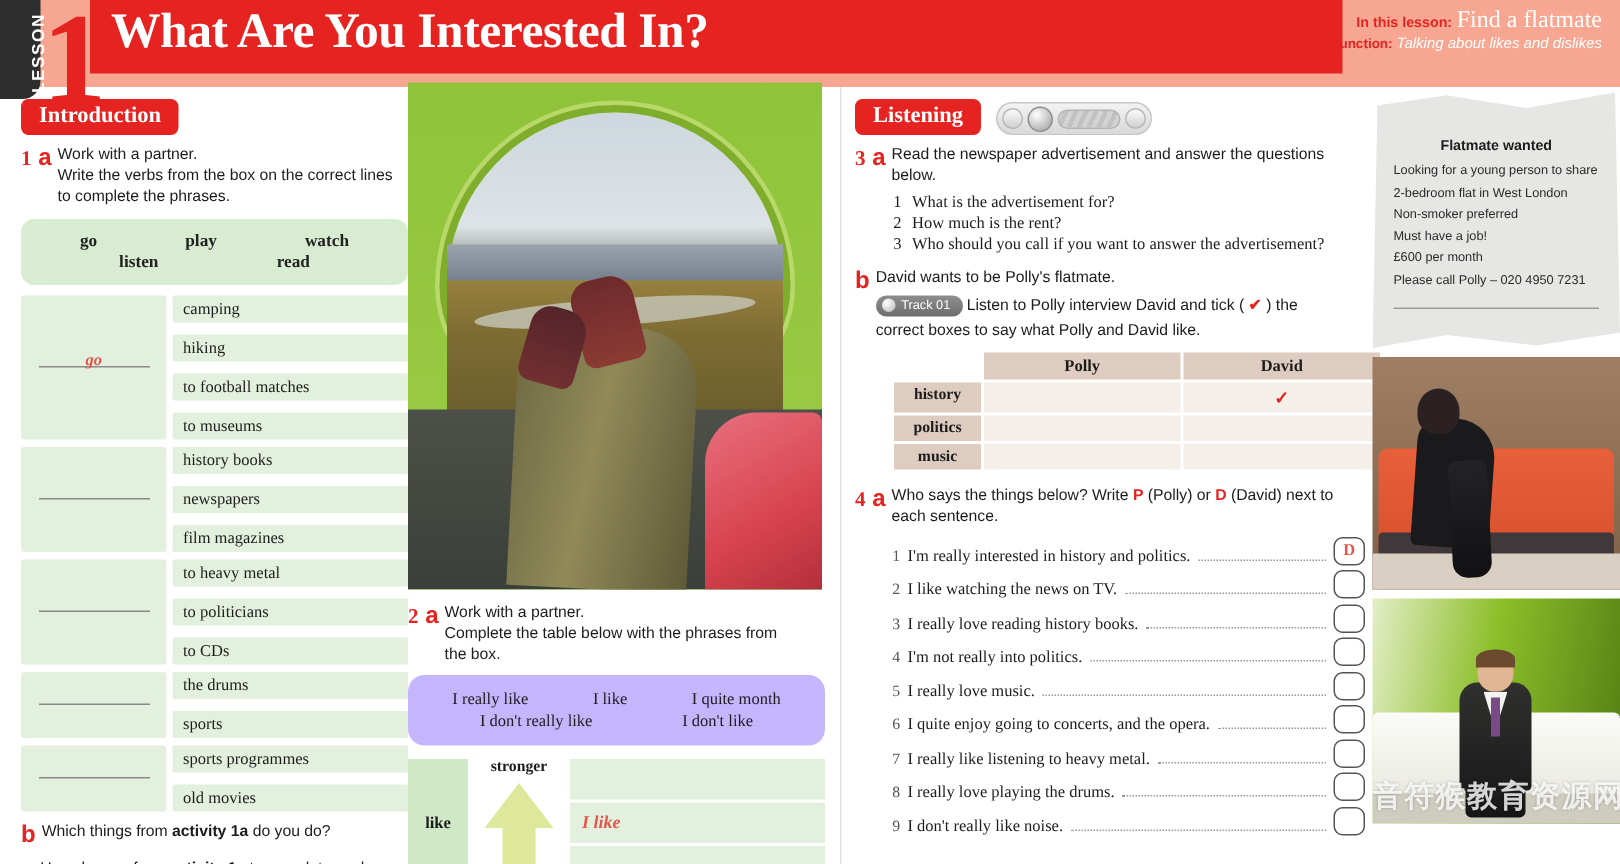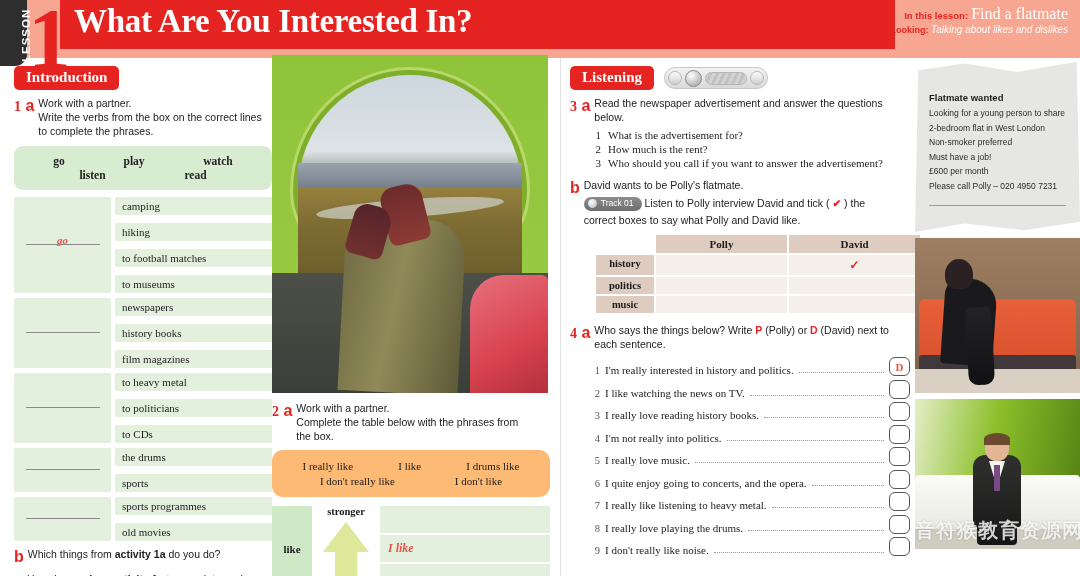--- a/index.html
+++ b/index.html
@@ -155,21 +155,21 @@
     transform: rotate(16deg);
   }
   .sleepbag {
     position:absolute; bottom: 0; right: 0; width: 78px; height: 118px;
     background: linear-gradient(150deg, #e8707e, #d8434f 60%, #b32f3c);
     border-radius: 34px 6px 0 0;
   }
 
   
   .likebox {
-    background:#fdba74; border-radius: 11px; padding: 7px 8px; margin-top: 6px;
+    background:#c4b5fd; border-radius: 11px; padding: 7px 8px; margin-top: 6px;
     font-family:"Liberation Serif", serif; font-size: 11px; color:#1c1c1c;
   }
   .likebox .r { display:flex; justify-content: space-around; margin: 3px 0; }
   .ladder { display:flex; margin-top: 9px; gap: 3px; }
   .lad-col1 {
     flex: 0 0 40px; background:#cfe8c6; display:flex; align-items:center;
     justify-content:center; font-family:"Liberation Serif",serif;
     font-weight:bold; font-size: 11px; color:#1c1c1c; height: 86px;
   }
   .lad-col2 { flex: 0 0 62px; position: relative; height: 86px; }
@@ -189,21 +189,21 @@
     top: 44px; width: 22px; bottom: 0; background:#dde89a;
   }
   .lad-col3 { flex: 1 1 auto; height: 86px; display:flex; flex-direction: column; gap: 2px; }
   .lad-cell { flex: 1 1 0; background:#e4f0de; }
   .lad-cell.ans {
     font-family:"Liberation Serif",serif; font-style:italic; font-weight:bold;
     font-size: 12px; color:#e5554b; display:flex; align-items:center; padding-left: 8px;
   }
 
   
-  .listen-head { display:flex; align-items:center; gap: 10px; }
+  .listen-head { display:flex; align-items:flex-end; gap: 10px; }
   .player {
     width: 104px; height: 22px; border-radius: 11px;
     background: linear-gradient(#f3f3f3, #d9d9d9);
     border: 1px solid #c6c6c6; display:flex; align-items:center;
     padding: 0 3px; gap: 3px;
   }
   .p-btn {
     width: 14px; height: 14px; border-radius: 50%;
     background: linear-gradient(#fbfbfb, #d0d0d0); border:1px solid #b9b9b9;
     position: relative; flex: 0 0 auto;
@@ -275,21 +275,21 @@
     color:#e5554b; font-weight:bold; background:#fff;
   }
 
   
   .ad-paper {
     position: relative; width: 165px; height: 172px; background:#e6e6e4;
     clip-path: polygon(2% 6%, 30% 2%, 62% 7%, 98% 1%, 100% 94%, 66% 99%, 30% 95%, 0 100%);
     padding: 32px 14px 10px;
   }
   .ad-title {
-    font-size: 9.5px; font-weight: bold; color:#1c1c1c; margin-bottom: 5px;
+    font-size: 9.5px; font-weight: bold; color:#1c1c1c; margin-bottom: 5px; text-align: center;
   }
   .ad-line { font-size: 8.5px; color:#2a2a2a; margin-bottom: 4.5px; }
   .ad-rule { margin-top: 14px; border-top: 1px solid #9a9a9a; }
 
   .photo-goth {
     width: 165px; height: 155px; margin-top: 6px; position: relative; overflow:hidden;
     background: linear-gradient(#a2apx, #8a6c52);
     background: linear-gradient(#9f7f63, #7d6048);
   }
   .sofa {
@@ -374,21 +374,21 @@
     <div class="lesson-tab">
       <span>LESSON</span>
     </div>
     <div class="page-title">What Are You Interested In?</div>
     <div class="lesson-meta">
       <div class="meta-row1">
         <span class="lbl">In this lesson:</span>
         <span class="val">Find a flatmate</span>
       </div>
       <div class="meta-row2">
-        <span class="lbl">Looking:</span>
+        <span class="lbl">Function:</span>
         <span class="val">Talking about likes and dislikes</span>
       </div>
     </div>
   </div>
 
   <div class="divider"></div>
 
   <div class="col-left">
     <div class="pill">Introduction</div>
 
@@ -428,22 +428,22 @@
           <div class="vcell">to football matches</div>
           <div class="vcell">to museums</div>
         </div>
       </div>
       <div class="vgroup">
         <div class="vleft">
           <div class="vline"></div>
           <div class="vanswer"></div>
         </div>
         <div class="vright">
+          <div class="vcell">history books</div>
           <div class="vcell">newspapers</div>
-          <div class="vcell">history books</div>
           <div class="vcell">film magazines</div>
         </div>
       </div>
       <div class="vgroup">
         <div class="vleft">
           <div class="vline"></div>
           <div class="vanswer"></div>
         </div>
         <div class="vright">
           <div class="vcell">to heavy metal</div>
@@ -512,21 +512,21 @@
         <span>Work with a partner.</span><br>
         <span>Complete the table below with the phrases from</span><br>
         <span>the box.</span>
       </span>
     </div>
 
     <div class="likebox">
       <div class="r">
         <span>I really like</span>
         <span>I like</span>
-        <span>I drums like</span>
+        <span>I quite month</span>
       </div>
       <div class="r" style="padding:0 10px;">
         <span>I don't really like</span>
         <span>I don't like</span>
       </div>
     </div>
 
     <div class="ladder">
       <div class="lad-col1">like</div>
       <div class="lad-col2">

